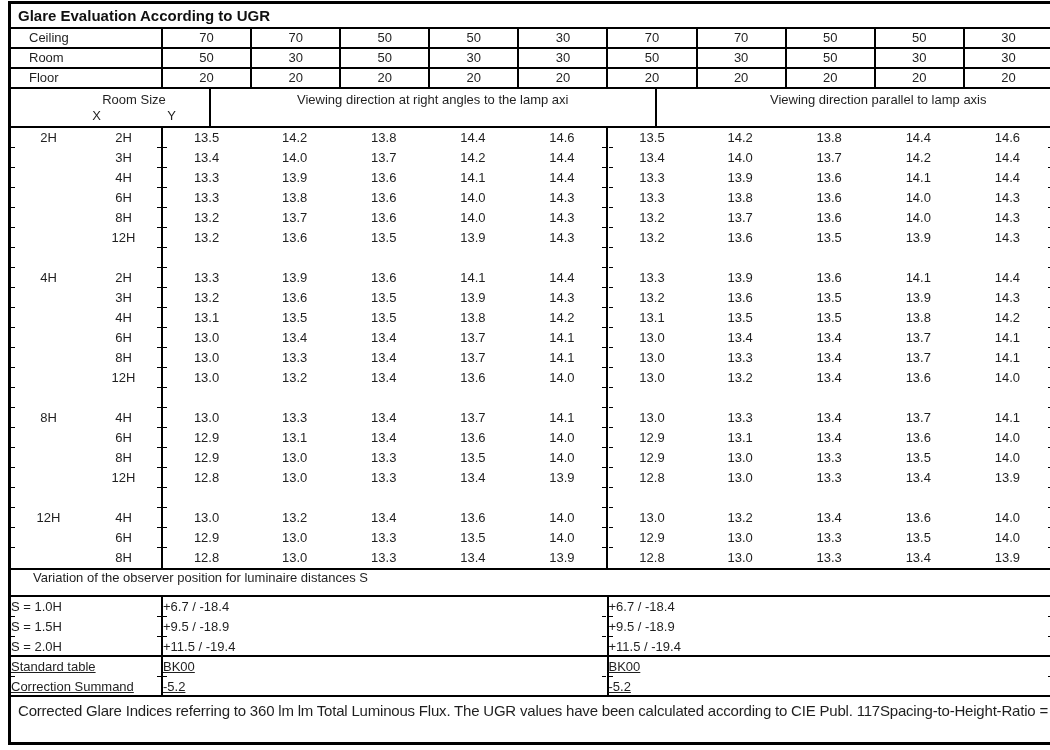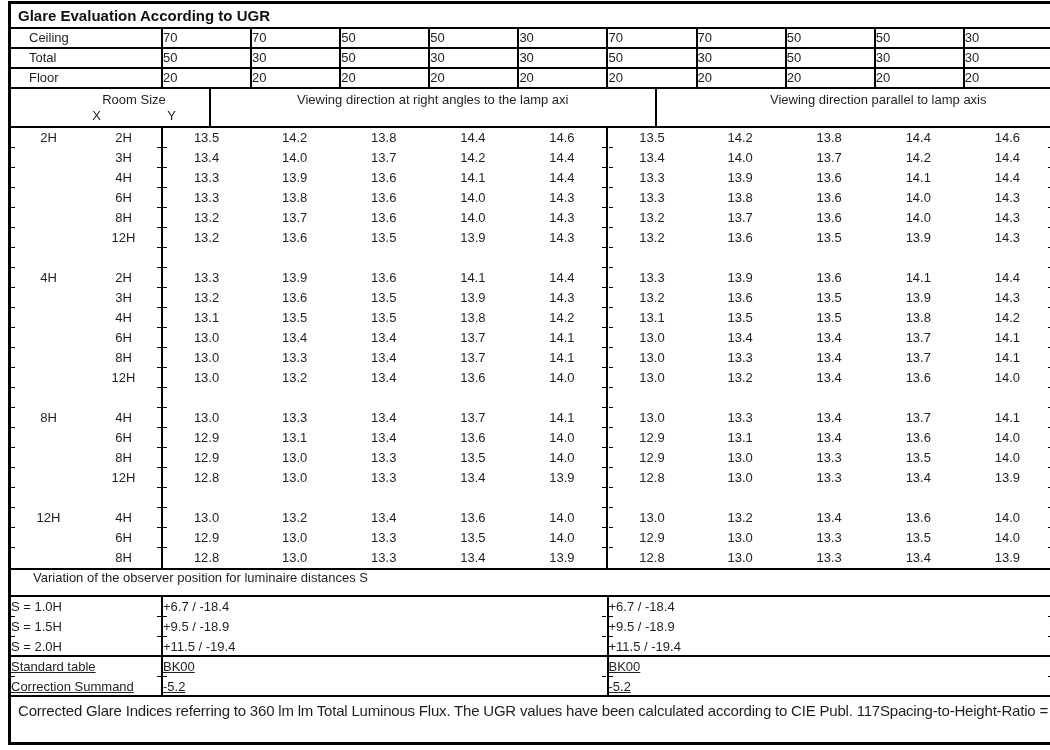--- a/index.html
+++ b/index.html
@@ -20,21 +20,21 @@
   .title-row {
     height: 25px; border-bottom: 2px solid #000;
     padding: 3px 0 0 7px;
     font-size: 15px; font-weight: bold; color: #111;
   }
   
   .grid10 { display: grid; grid-template-columns: 150px repeat(10, 89.1px); }
   
   .surface-row { height: 20px; border-bottom: 2px solid #000; line-height: 17px; }
   .surface-label { padding-left: 6px; margin-left: 12px; }
-  .surface-cell { text-align: left; border-left: 2px solid #000; }
+  .surface-cell { text-align: center; border-left: 2px solid #000; }
   
   .dir-header {
     height: 39px; border-bottom: 2px solid #000;
     display: grid; grid-template-columns: 150px 445.5px 445.5px; padding-left: 48px;
   }
   .room-size-cell { text-align: center; padding-top: 3px; }
   .xy-line { display: grid; grid-template-columns: 75px 75px; margin-top: 1px; }
   .dir-cell { border-left: 2px solid #000; text-align: center; padding-top: 3px; }
   
   .body { position: relative; height: 440px; }
@@ -83,21 +83,21 @@
         <div class="surface-cell">50</div>
         <div class="surface-cell">50</div>
         <div class="surface-cell">30</div>
         <div class="surface-cell">70</div>
         <div class="surface-cell">70</div>
         <div class="surface-cell">50</div>
         <div class="surface-cell">50</div>
         <div class="surface-cell">30</div>
       </div>
       <div class="grid10 surface-row">
-        <div class="surface-label">Total</div>
+        <div class="surface-label">Room</div>
         <div class="surface-cell">50</div>
         <div class="surface-cell">30</div>
         <div class="surface-cell">50</div>
         <div class="surface-cell">30</div>
         <div class="surface-cell">30</div>
         <div class="surface-cell">50</div>
         <div class="surface-cell">30</div>
         <div class="surface-cell">50</div>
         <div class="surface-cell">30</div>
         <div class="surface-cell">30</div>

